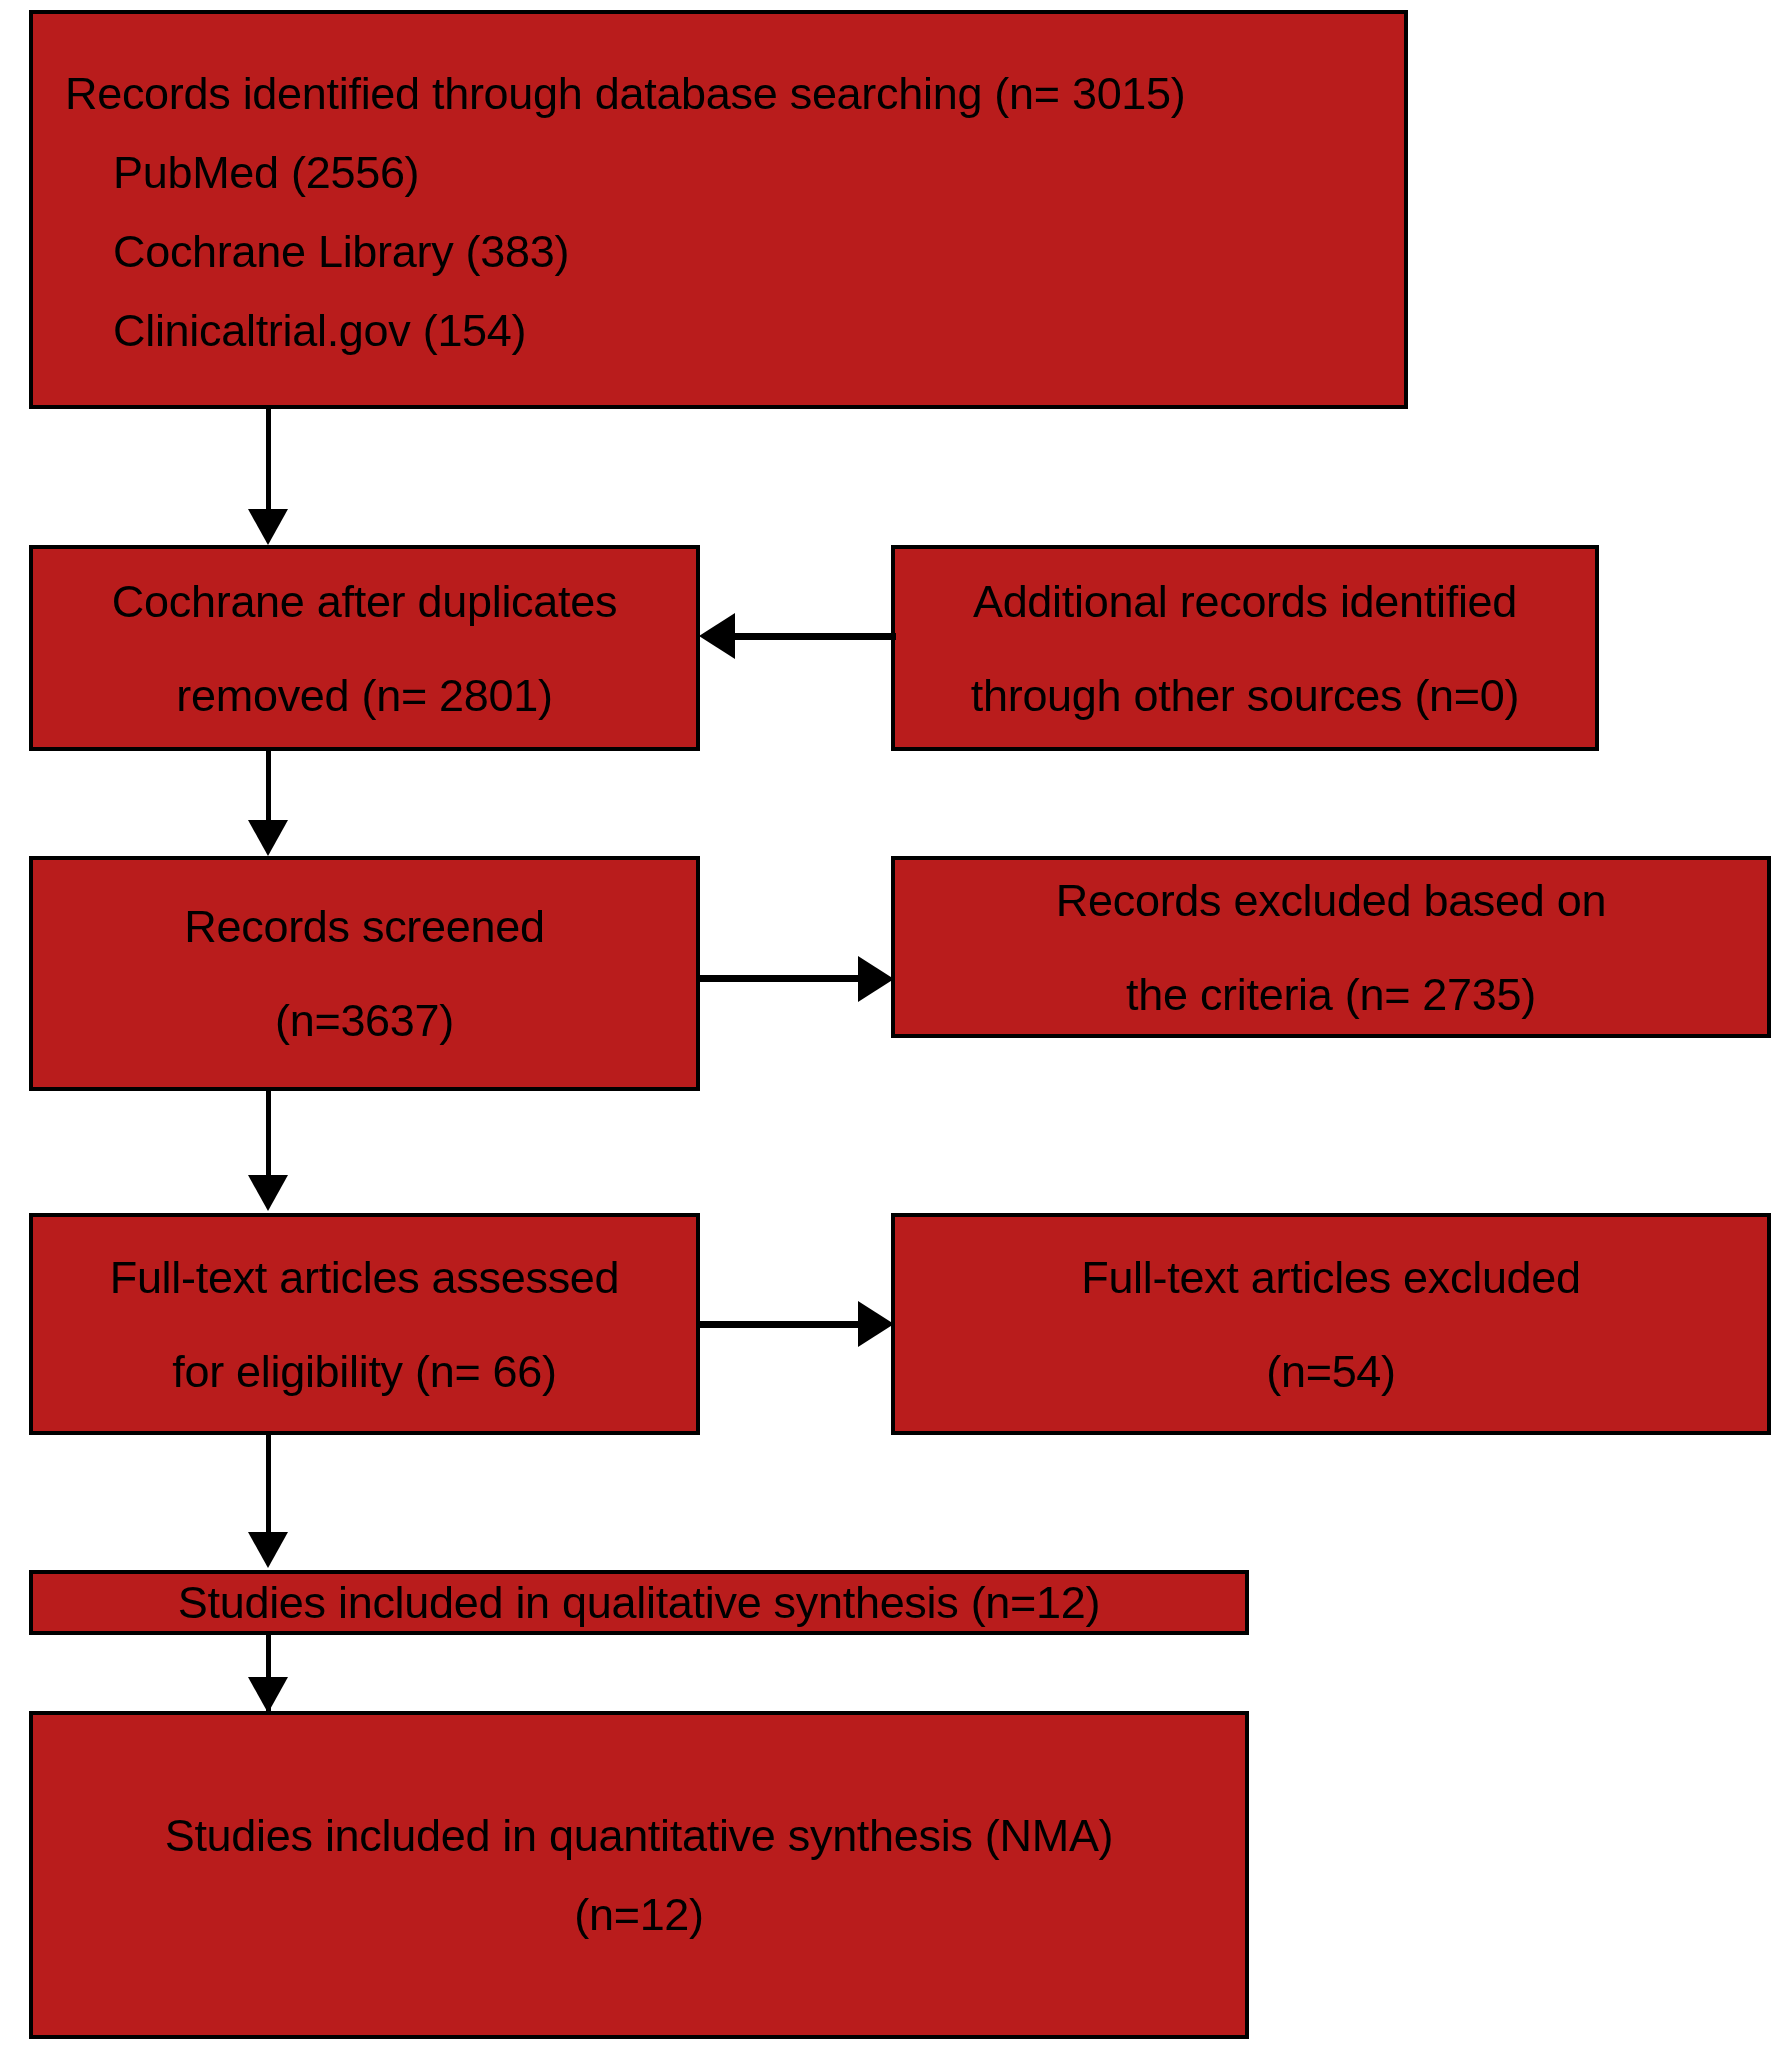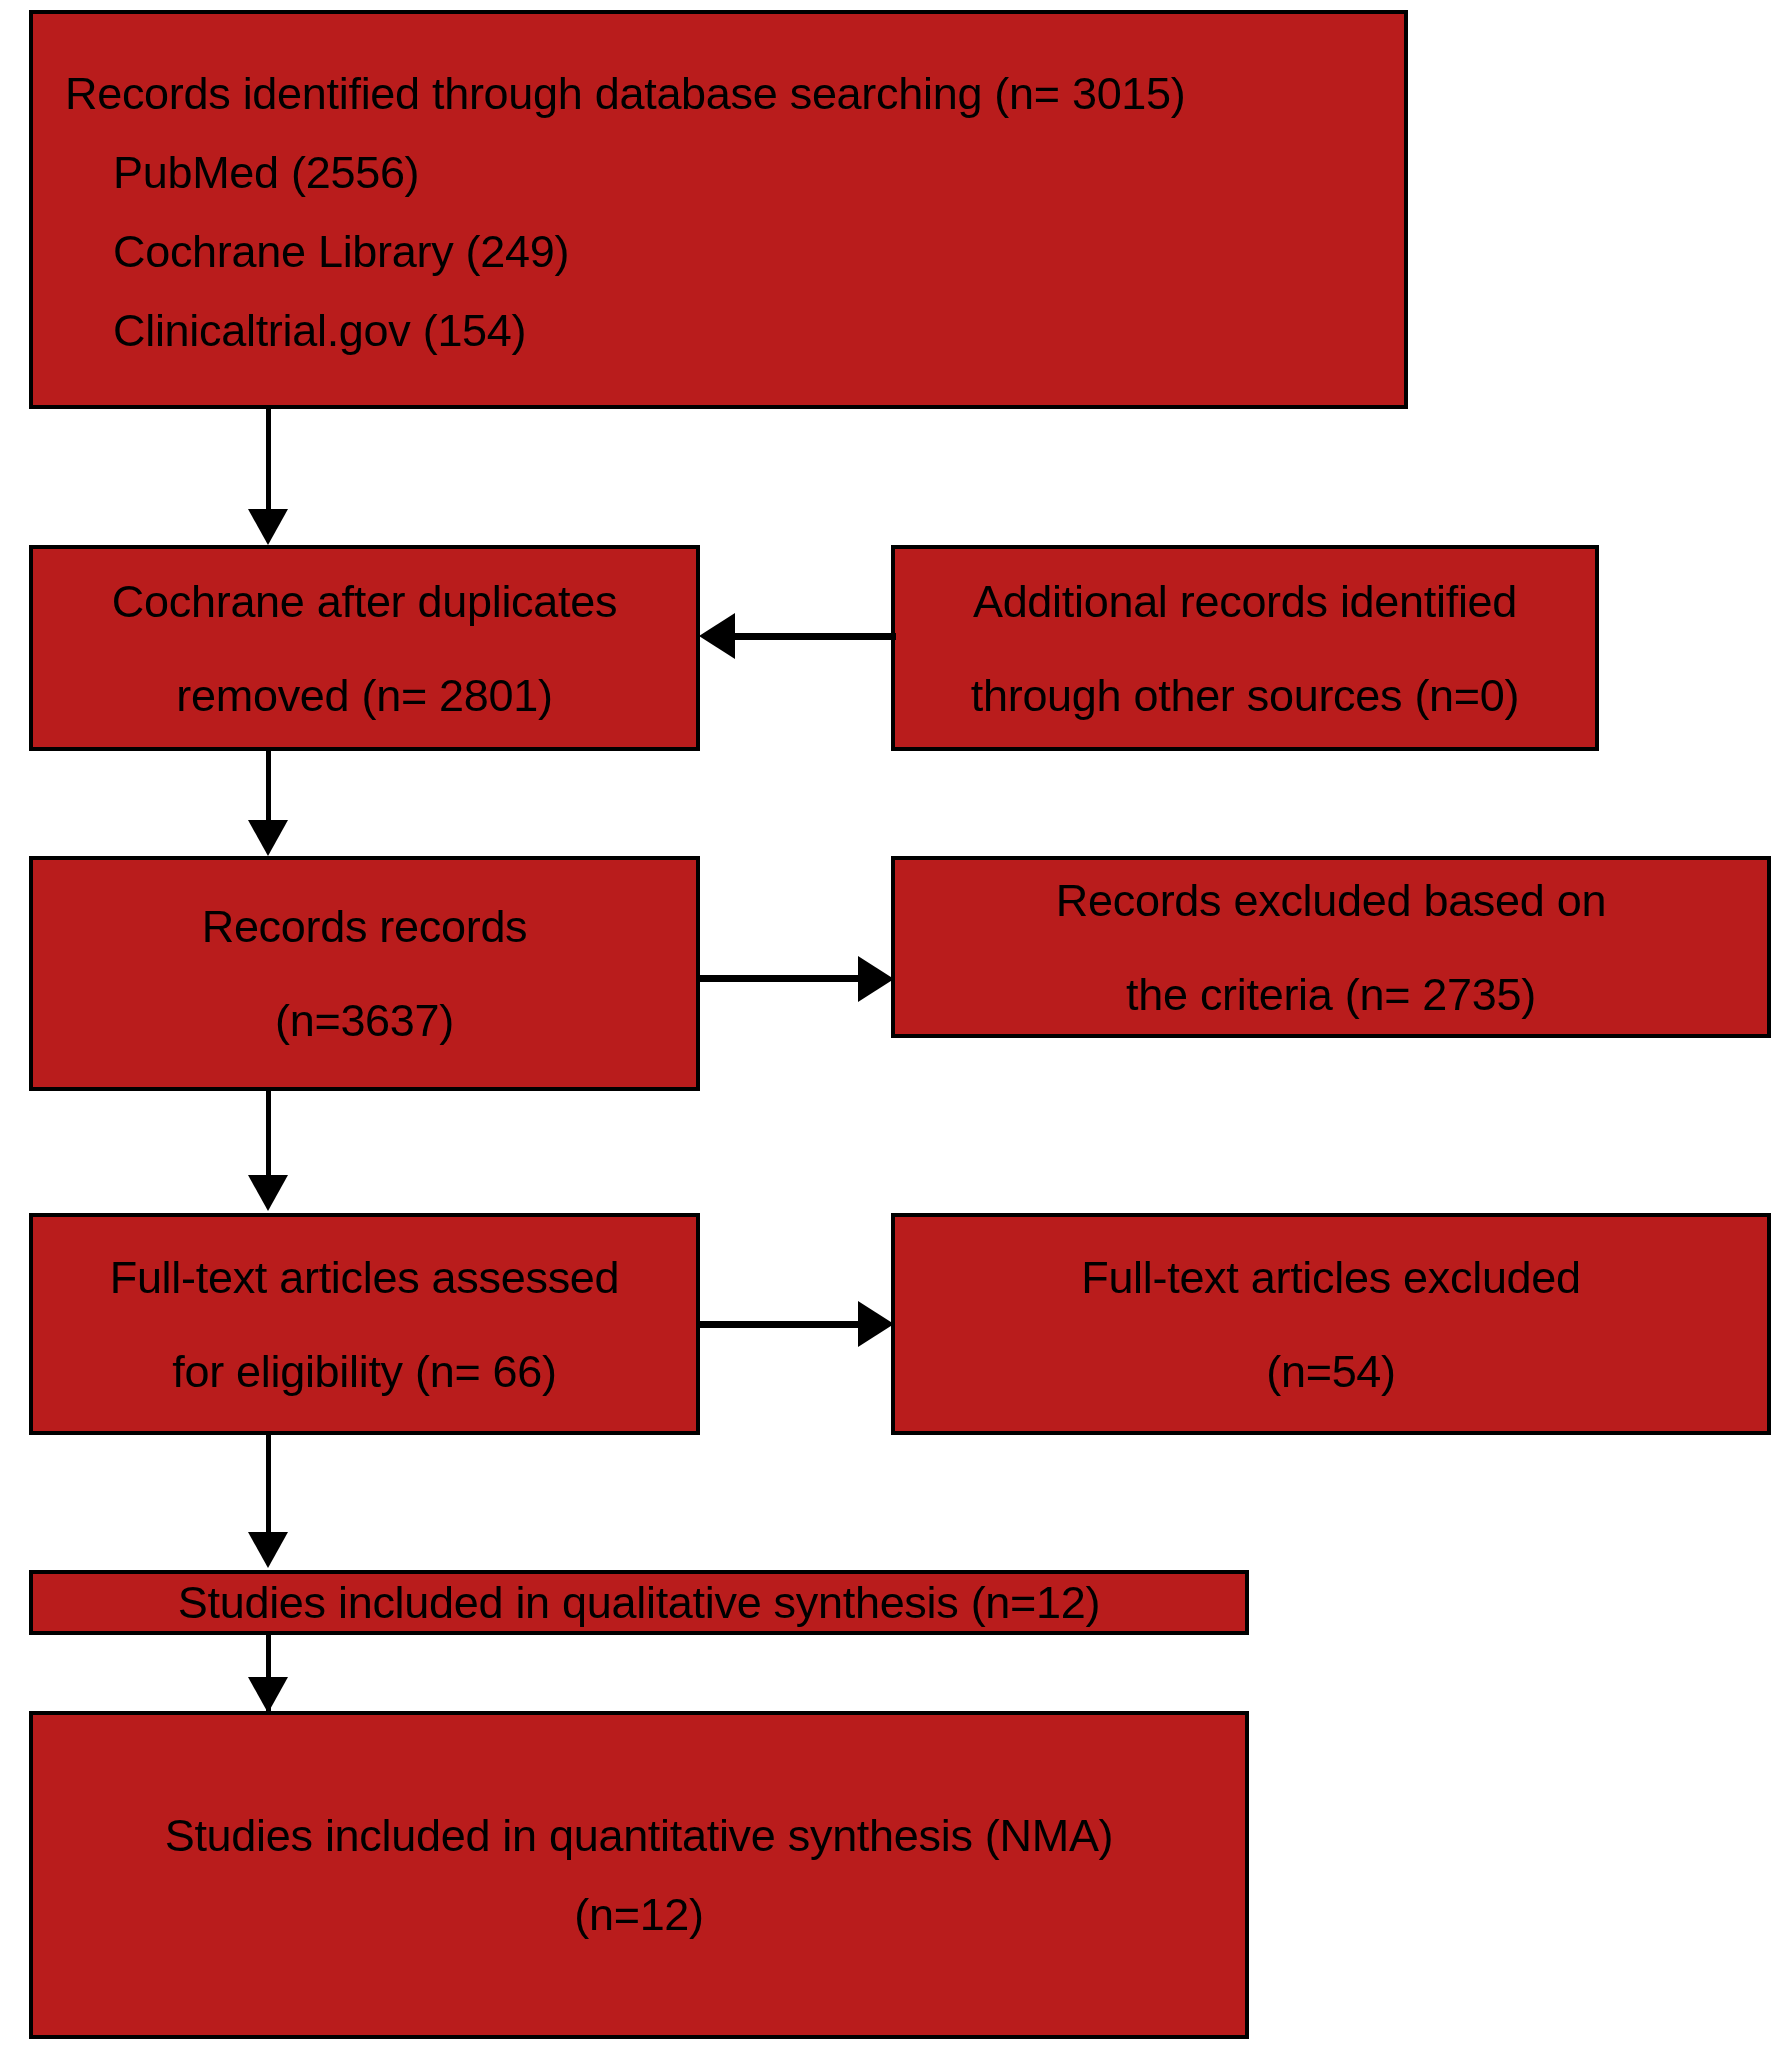--- a/index.html
+++ b/index.html
@@ -85,21 +85,21 @@
   }
 </style>
 </head>
 <body>
 
 <div id="stage">
 
   <div class="node listbox" style="left:29px;top:9.7px;width:1379px;height:399px;">
     <span class="ln">Records identified through database searching (n= 3015)</span>
     <span class="ln indent">PubMed (2556)</span>
-    <span class="ln indent">Cochrane Library (249)</span>
+    <span class="ln indent">Cochrane Library (383)</span>
     <span class="ln indent">Clinicaltrial.gov (154)</span>
   </div>
 
   <div class="vline" style="left:266px;top:409px;height:103px;"></div>
   <div class="arrow-down" style="left:248px;top:509px;"></div>
 
   <div class="node two-line" style="left:29px;top:545px;width:671px;height:206px;">
     <span class="ln">Cochrane after duplicates</span>
     <span class="ln">removed (n= 2801)</span>
   </div>
@@ -109,21 +109,21 @@
     <span class="ln">through other sources (n=0)</span>
   </div>
 
   <div class="hline" style="left:735px;top:633px;width:161px;"></div>
   <div class="arrow-left" style="left:699px;top:613px;"></div>
 
   <div class="vline" style="left:266px;top:751px;height:72px;"></div>
   <div class="arrow-down" style="left:248px;top:820px;"></div>
 
   <div class="node two-line" style="left:29px;top:856px;width:671px;height:235px;">
-    <span class="ln">Records records</span>
+    <span class="ln">Records screened</span>
     <span class="ln">(n=3637)</span>
   </div>
 
   <div class="node two-line" style="left:891px;top:856px;width:880px;height:182px;">
     <span class="ln">Records excluded based on</span>
     <span class="ln">the criteria (n= 2735)</span>
   </div>
 
   <div class="hline" style="left:699px;top:975px;width:161px;"></div>
   <div class="arrow-right" style="left:858px;top:956px;"></div>

